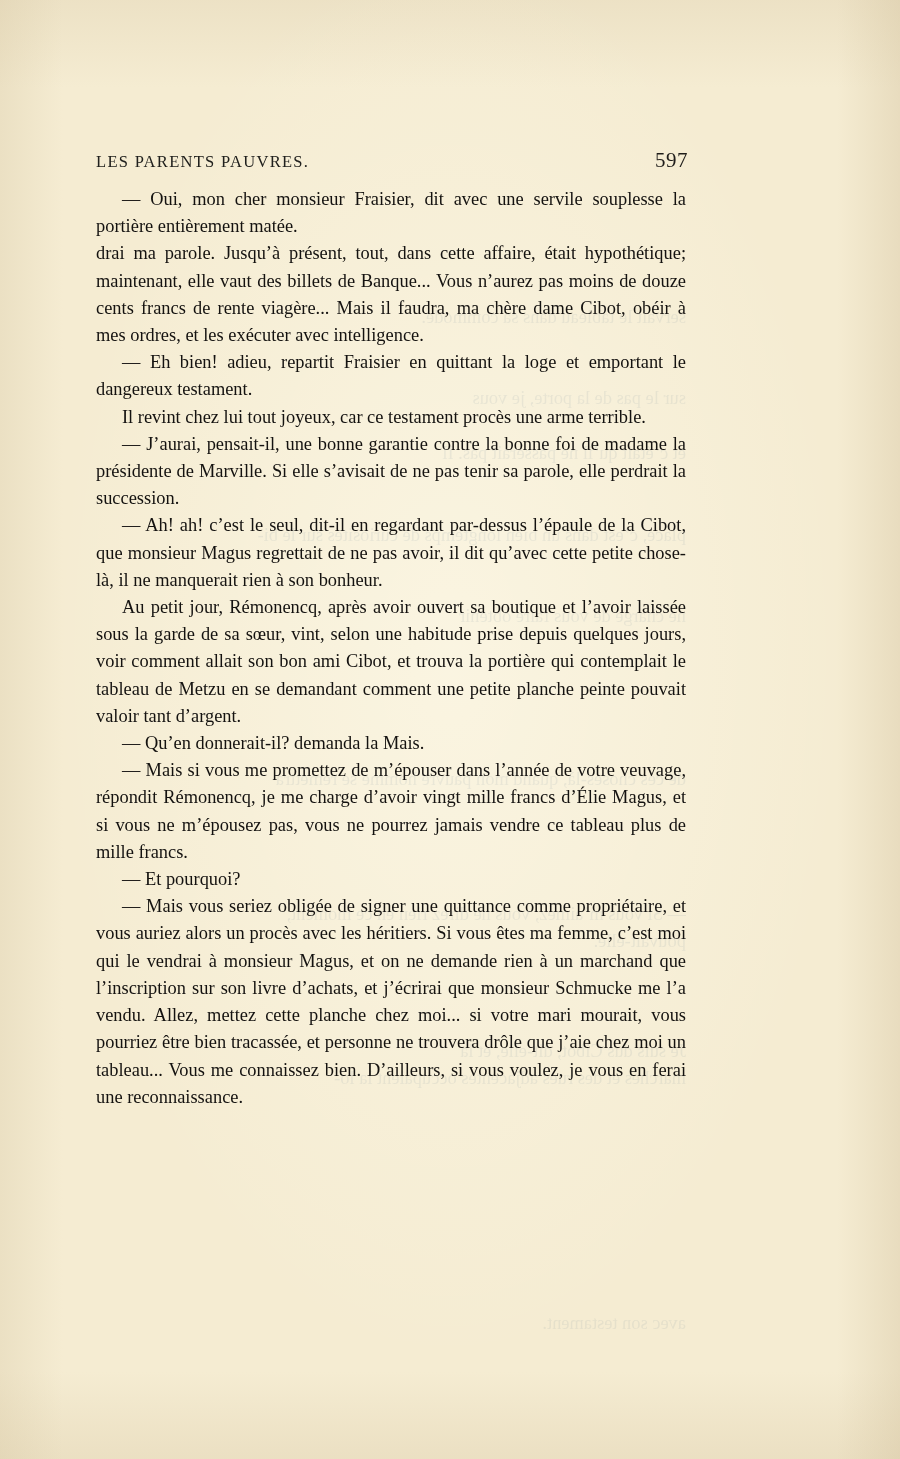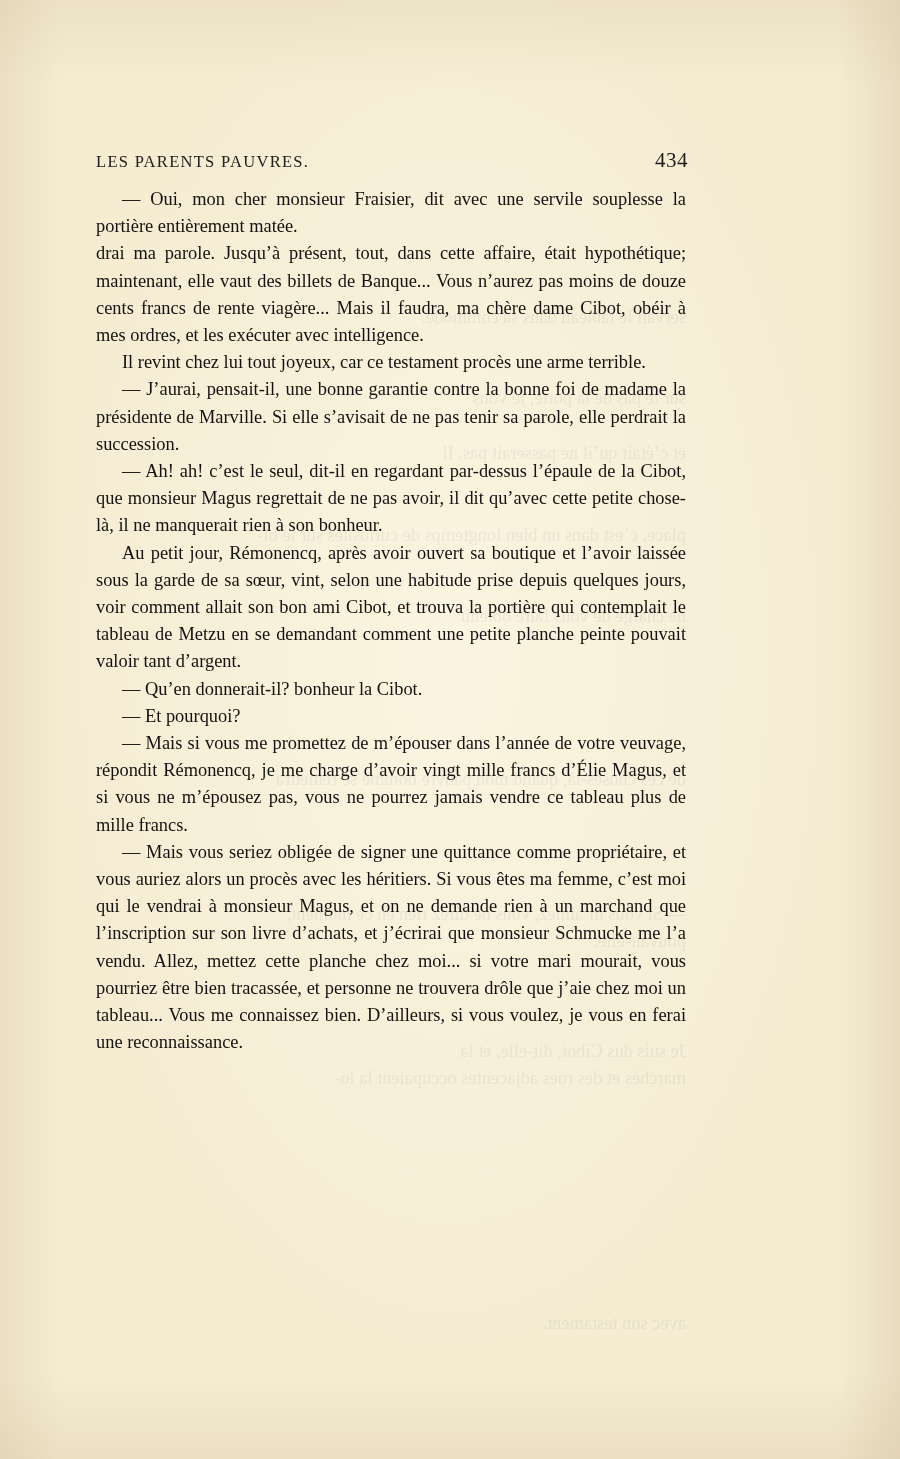--- a/index.html
+++ b/index.html
@@ -110,28 +110,29 @@
     <p class="bleed-line" style="margin-top:136px">de ces choses-là, quand mon pauvre homme se remettra</p>
     <p class="bleed-line" style="margin-top:108px">— Si vous m’aimez, vous ne direz rien en ce moment,</p>
     <p class="bleed-line" style="margin-top:0px">pouvait-elle.</p>
     <p class="bleed-line" style="margin-top:82px">Je suis dus Cibot, dit-elle, et la</p>
     <p class="bleed-line" style="margin-top:0px">marchés et des rues adjacentes occupaient la lo-</p>
     <p class="bleed-line" style="margin-top:218px">avec son testament.</p>
   </div>
 
   <div class="page-header">
     <div class="running-title">Les parents pauvres.</div>
-    <div class="folio">434</div>
+    <div class="folio">597</div>
   </div>
 
   <div class="text-block">
     <p class="para dash">— Oui, mon cher monsieur Fraisier, dit avec une servile souplesse la portière entièrement matée.</p>
     <p class="para">drai ma parole. Jusqu’à présent, tout, dans cette affaire, était hypothétique; maintenant, elle vaut des billets de Banque... Vous n’aurez pas moins de douze cents francs de rente viagère... Mais il faudra, ma chère dame Cibot, obéir à mes ordres, et les exécuter avec intelligence.</p>
+    <p class="para dash">— Eh bien! adieu, repartit Fraisier en quittant la loge et emportant le dangereux testament.</p>
     <p class="para indent">Il revint chez lui tout joyeux, car ce testament procès une arme terrible.</p>
     <p class="para dash">— J’aurai, pensait-il, une bonne garantie contre la bonne foi de madame la présidente de Marville. Si elle s’avisait de ne pas tenir sa parole, elle perdrait la succession.</p>
     <p class="para dash">— Ah! ah! c’est le seul, dit-il en regardant par-dessus l’épaule de la Cibot, que monsieur Magus regrettait de ne pas avoir, il dit qu’avec cette petite chose-là, il ne manquerait rien à son bonheur.</p>
     <p class="para indent">Au petit jour, Rémonencq, après avoir ouvert sa boutique et l’avoir laissée sous la garde de sa sœur, vint, selon une habitude prise depuis quelques jours, voir comment allait son bon ami Cibot, et trouva la portière qui contemplait le tableau de Metzu en se demandant comment une petite planche peinte pouvait valoir tant d’argent.</p>
-    <p class="para dash">— Qu’en donnerait-il? bonheur la Cibot.</p>
+    <p class="para dash">— Qu’en donnerait-il? demanda la Mais.</p>
+    <p class="para dash">— Mais si vous me promettez de m’épouser dans l’année de votre veuvage, répondit Rémonencq, je me charge d’avoir vingt mille francs d’Élie Magus, et si vous ne m’épousez pas, vous ne pourrez jamais vendre ce tableau plus de mille francs.</p>
     <p class="para dash">— Et pourquoi?</p>
-    <p class="para dash">— Mais si vous me promettez de m’épouser dans l’année de votre veuvage, répondit Rémonencq, je me charge d’avoir vingt mille francs d’Élie Magus, et si vous ne m’épousez pas, vous ne pourrez jamais vendre ce tableau plus de mille francs.</p>
     <p class="para dash">— Mais vous seriez obligée de signer une quittance comme propriétaire, et vous auriez alors un procès avec les héritiers. Si vous êtes ma femme, c’est moi qui le vendrai à monsieur Magus, et on ne demande rien à un marchand que l’inscription sur son livre d’achats, et j’écrirai que monsieur Schmucke me l’a vendu. Allez, mettez cette planche chez moi... si votre mari mourait, vous pourriez être bien tracassée, et personne ne trouvera drôle que j’aie chez moi un tableau... Vous me connaissez bien. D’ailleurs, si vous voulez, je vous en ferai une reconnaissance.</p>
   </div>
 </div>
 
 </body></html>

